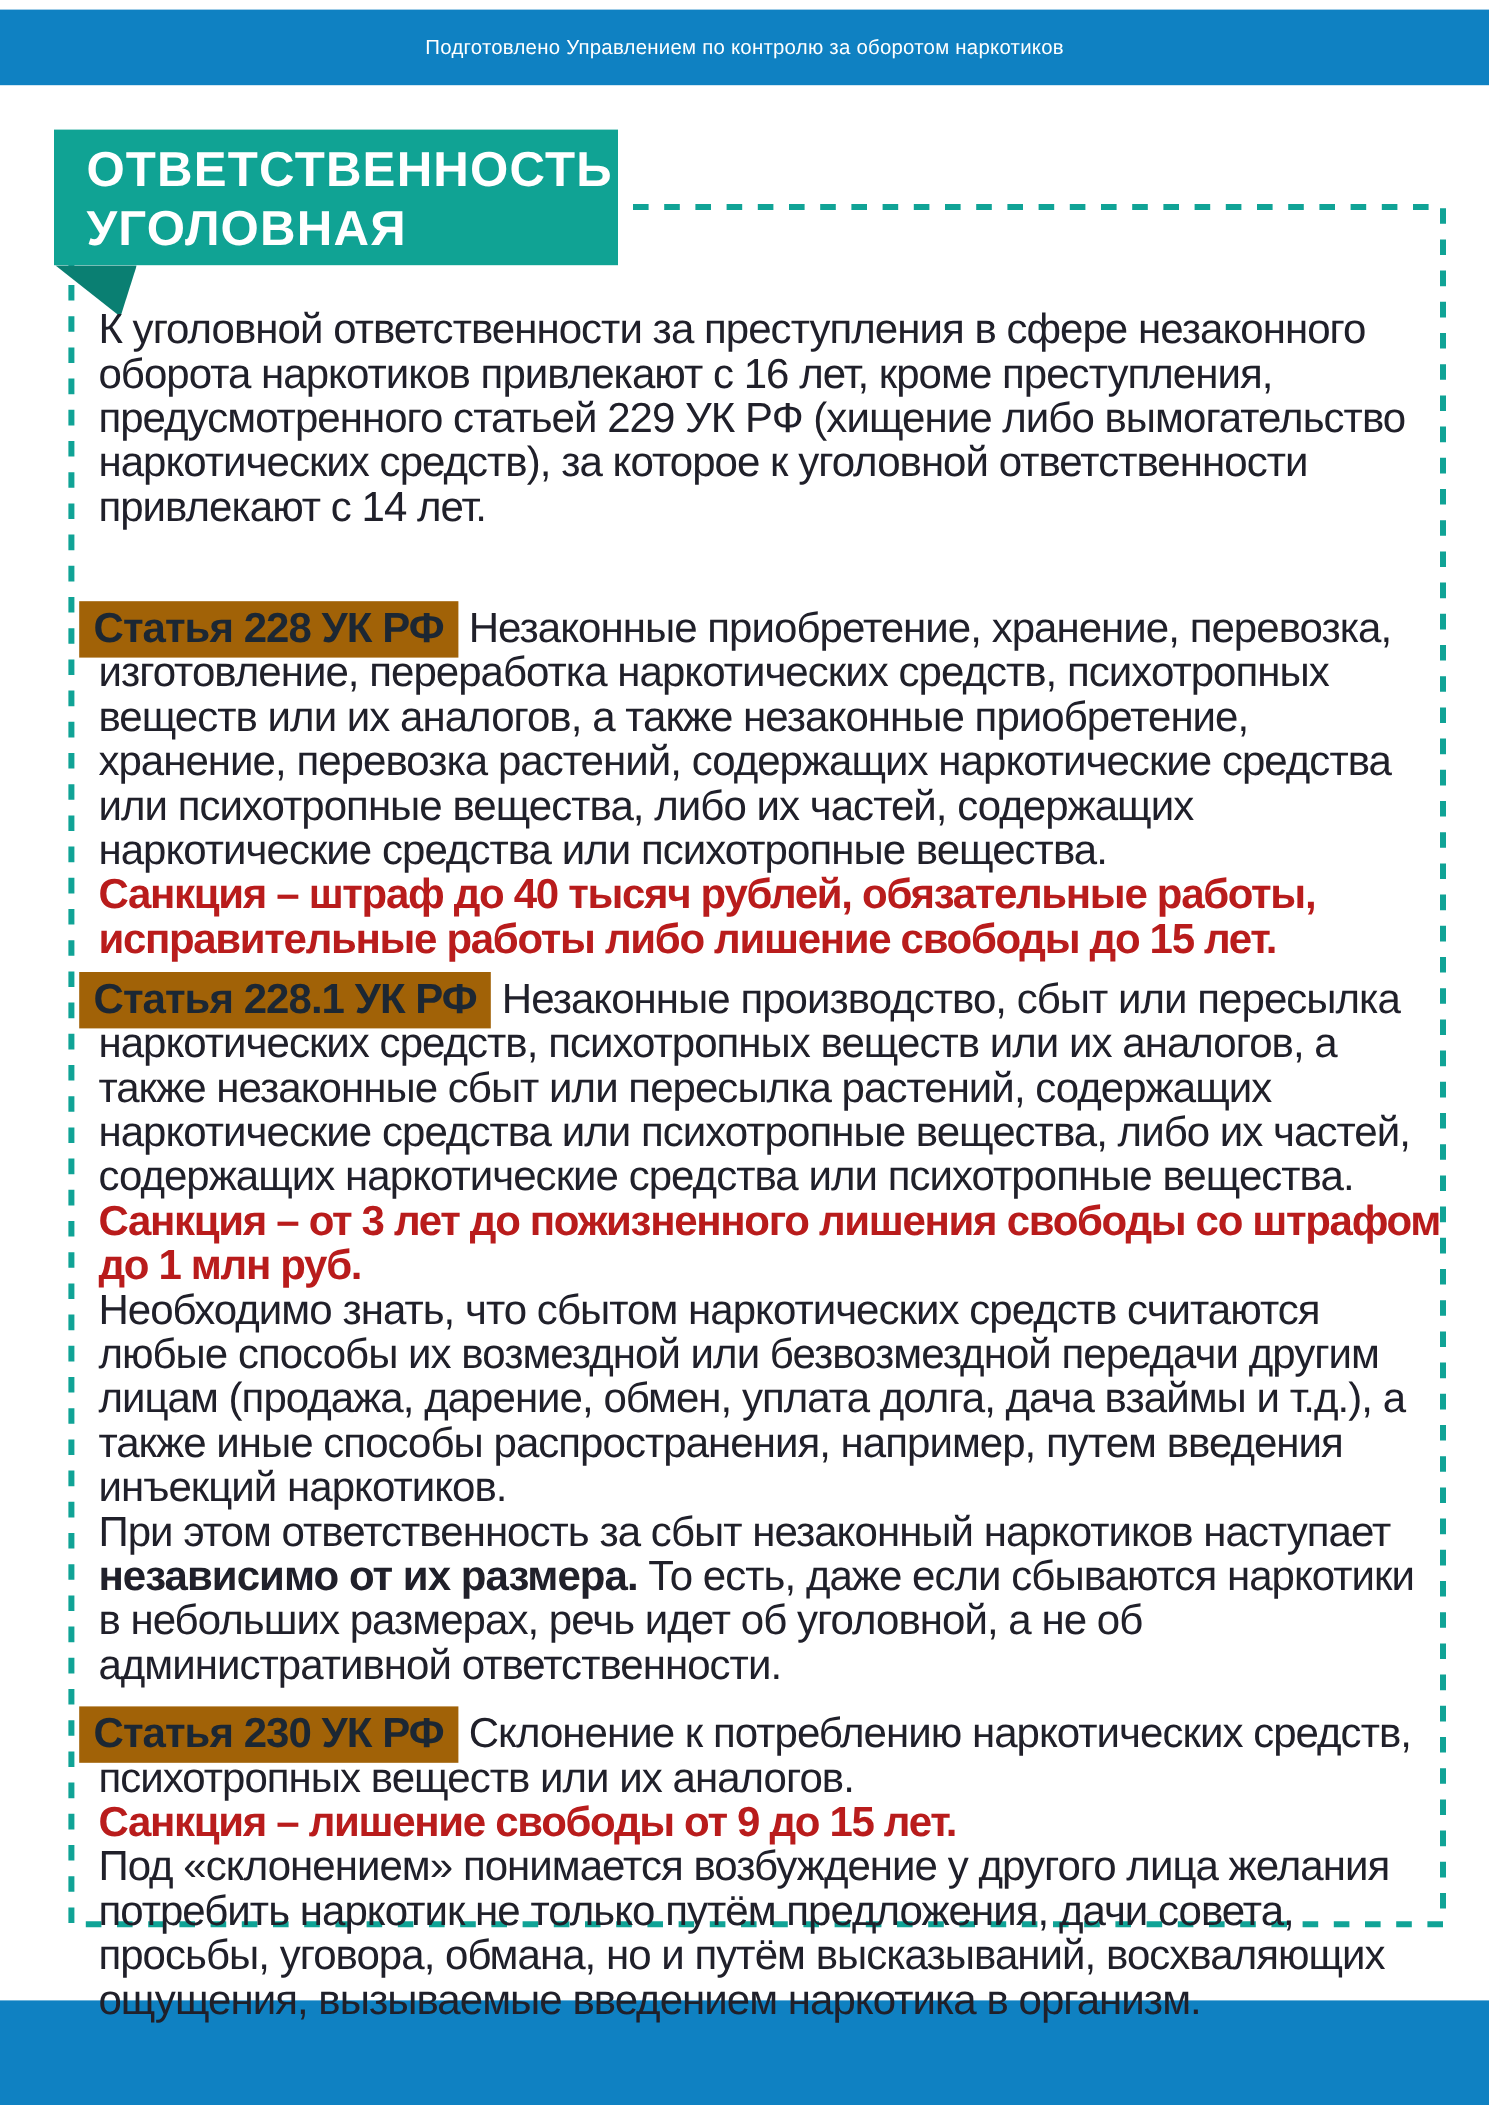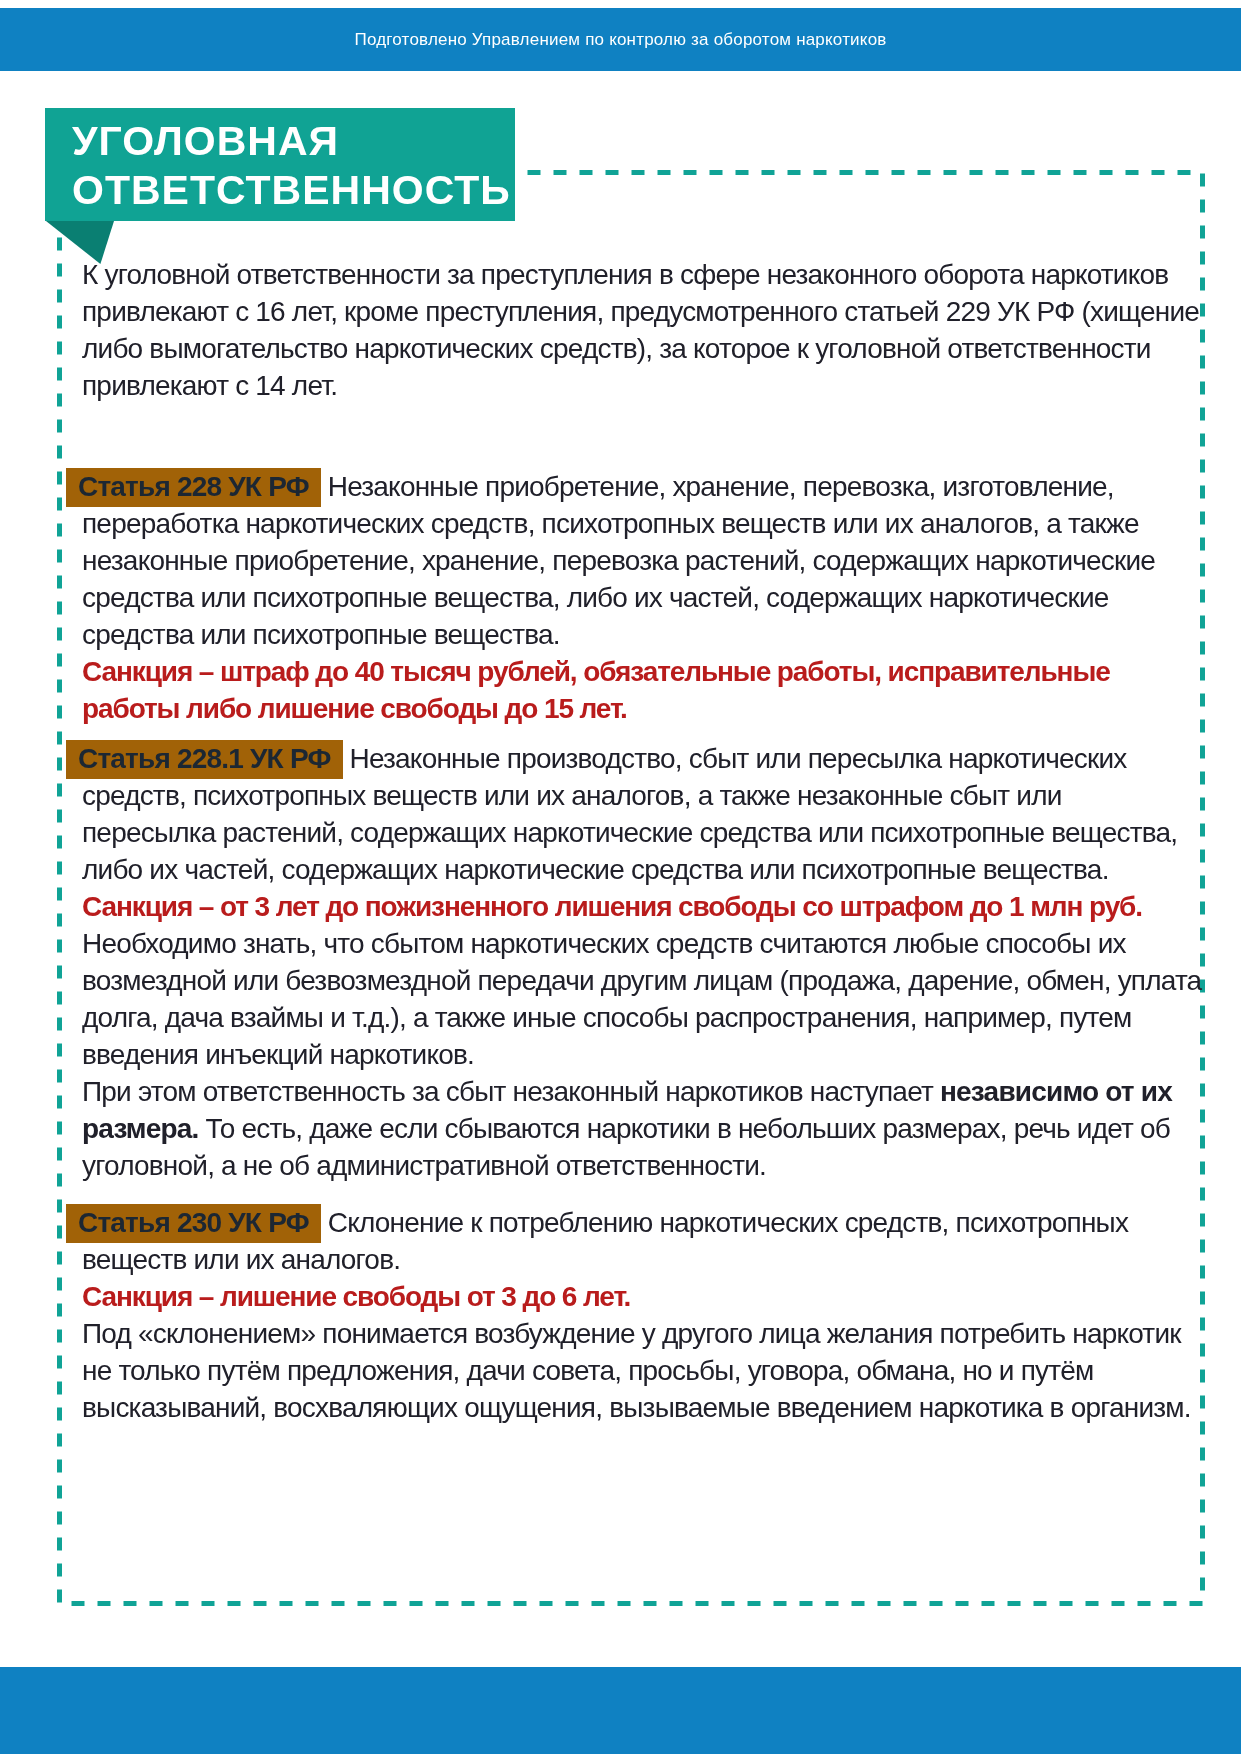--- a/index.html
+++ b/index.html
@@ -23,21 +23,21 @@
   }
   .banner .banner-line {
     color:#ffffff; font-size:41px; font-weight:bold; line-height:49px; letter-spacing:1px;
   }
   .banner-fold {
     position:absolute; left:46px; top:221px; width:68px; height:43px;
     background:#0a7f72; clip-path:polygon(0 0, 100% 0, 80% 100%); z-index:1;
   }
   .content {
     position:absolute; left:82px; top:256px; width:1120px; z-index:2;
-    font-size:28px; line-height:37px; color:#20202a; letter-spacing:-0.8px;
+    font-size:35px; line-height:37px; color:#20202a; letter-spacing:-0.8px;
   }
   .content p { margin:0; }
   .intro { margin-bottom:64px !important; }
   .sanction { color:#b91c1c; font-weight:bold; letter-spacing:-1.1px; }
   .gap13 { margin-bottom:13px !important; }
   .gap20 { margin-bottom:20px !important; }
   .article-label {
     background:#a16207; color:#1c2733; font-weight:bold;
     padding:3px 12px 5px 12px; margin-left:-16px; white-space:nowrap;
   }
@@ -48,36 +48,36 @@
 
 <div class="top-bar">
   <span class="bar-text">Подготовлено Управлением по контролю за оборотом наркотиков</span>
 </div>
 
 <svg class="dashed-border" width="1241" height="1754" viewBox="0 0 1241 1754" aria-hidden="true">
   <rect x="59.5" y="172.5" width="1143" height="1431" fill="none" stroke="#10a396" stroke-width="5" stroke-dasharray="13 13"></rect>
 </svg>
 
 <div class="banner">
+  <div class="banner-line">ОТВЕТСТВЕННОСТЬ</div>
   <div class="banner-line">УГОЛОВНАЯ</div>
-  <div class="banner-line">ОТВЕТСТВЕННОСТЬ</div>
 </div>
 <div class="banner-fold"></div>
 
 <div class="content">
 
   <p class="intro">К уголовной ответственности за преступления в сфере незаконного оборота наркотиков привлекают с 16 лет, кроме преступления, предусмотренного статьей 229 УК РФ (хищение либо вымогательство наркотических средств), за которое к уголовной ответственности привлекают с 14 лет.</p>
 
   <p><span class="article-label">Статья 228 УК РФ</span> <span>Незаконные приобретение, хранение, перевозка, изготовление, переработка наркотических средств, психотропных веществ или их аналогов, а также незаконные приобретение, хранение, перевозка растений, содержащих наркотические средства или психотропные вещества, либо их частей, содержащих наркотические средства или психотропные вещества.</span></p>
   <p class="sanction gap13">Санкция – штраф до 40 тысяч рублей, обязательные работы, исправительные работы либо лишение свободы до 15 лет.</p>
 
   <p><span class="article-label">Статья 228.1 УК РФ</span> <span>Незаконные производство, сбыт или пересылка наркотических средств, психотропных веществ или их аналогов, а также незаконные сбыт или пересылка растений, содержащих наркотические средства или психотропные вещества, либо их частей, содержащих наркотические средства или психотропные вещества.</span></p>
   <p class="sanction">Санкция – от 3 лет до пожизненного лишения свободы со штрафом до 1 млн руб.</p>
   <p>Необходимо знать, что сбытом наркотических средств считаются любые способы их возмездной или безвозмездной передачи другим лицам (продажа, дарение, обмен, уплата долга, дача взаймы и т.д.), а также иные способы распространения, например, путем введения инъекций наркотиков.</p>
   <p class="gap20"><span>При этом ответственность за сбыт незаконный наркотиков наступает </span><span class="bold">независимо от их размера.</span><span> То есть, даже если сбываются наркотики в небольших размерах, речь идет об уголовной, а не об административной ответственности.</span></p>
 
   <p><span class="article-label">Статья 230 УК РФ</span> <span>Склонение к потреблению наркотических средств, психотропных веществ или их аналогов.</span></p>
-  <p class="sanction">Санкция – лишение свободы от 3 до 6 лет.</p>
+  <p class="sanction">Санкция – лишение свободы от 9 до 15 лет.</p>
   <p>Под «склонением» понимается возбуждение у другого лица желания потребить наркотик не только путём предложения, дачи совета, просьбы, уговора, обмана, но и путём высказываний, восхваляющих ощущения, вызываемые введением наркотика в организм.</p>
 
 </div>
 
 <div class="footer-bar"></div>
 
 </body></html>

